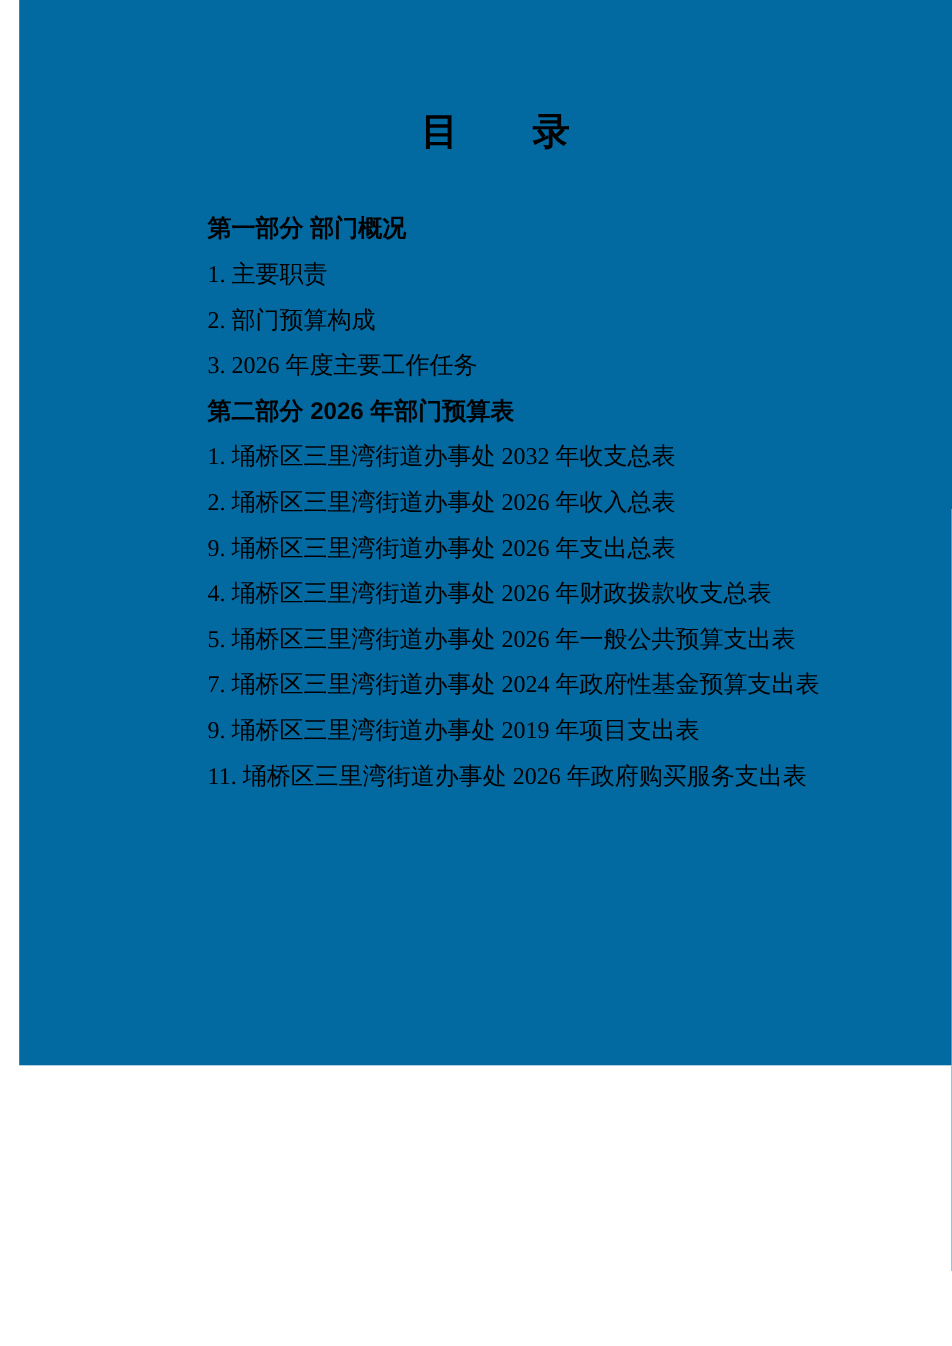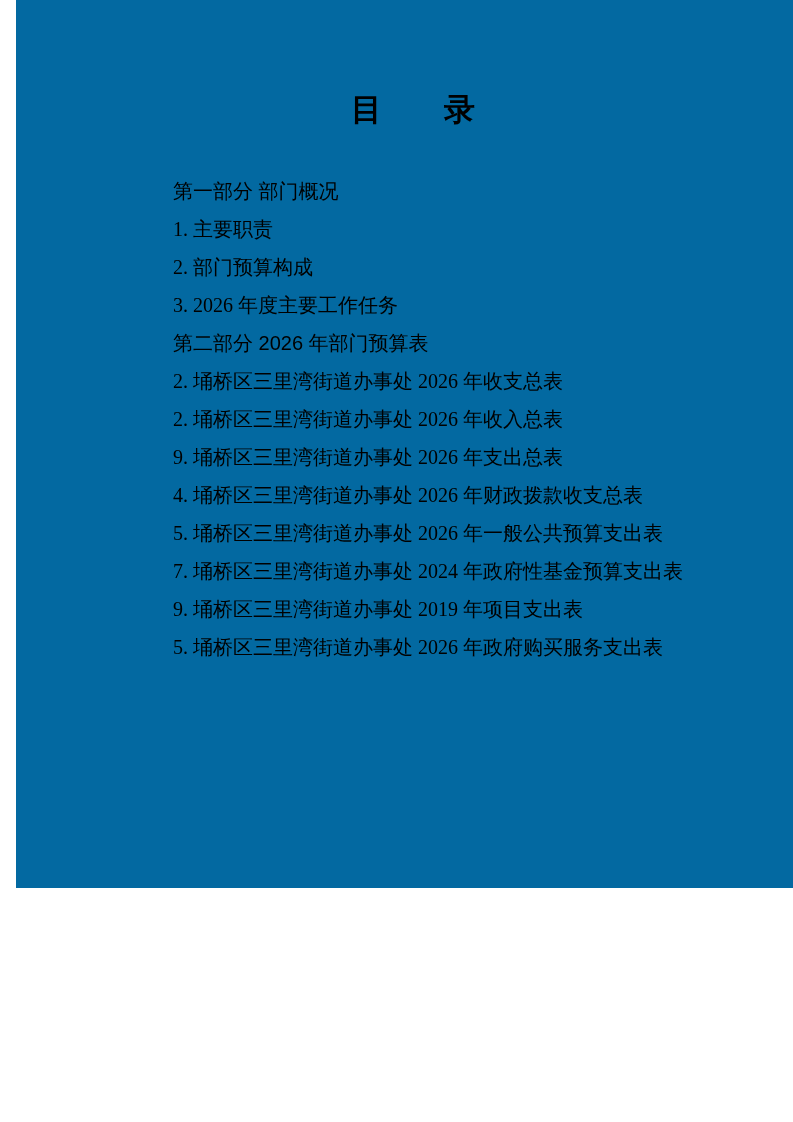--- a/index.html
+++ b/index.html
@@ -30,21 +30,21 @@
   }
   .toc p {
     margin: 0;
     font-size: 20px;
     line-height: 38px;
     text-align: justify;
     text-indent: 2em;
   }
   .toc p.section-heading {
     font-family: "Liberation Sans", sans-serif;
-    font-weight: normal;
+    font-weight: bold;
   }
   .footer-page-number {
     position: absolute;
     top: 1022px;
     right: 104px;
     font-size: 17px;
     line-height: 22px;
     font-family: "Liberation Serif", serif;
     color: #000000;
   }
@@ -59,26 +59,26 @@
     <div class="toc">
       <section>
         <p class="section-heading">第一部分 部门概况</p>
         <p>1. 主要职责</p>
         <p>2. 部门预算构成</p>
         <p>3. 2026 年度主要工作任务</p>
       </section>
 
       <section>
         <p class="section-heading">第二部分  2026 年部门预算表</p>
-        <p>2. 埇桥区三里湾街道办事处 2026 年收支总表</p>
+        <p>1. 埇桥区三里湾街道办事处 2032 年收支总表</p>
         <p>2. 埇桥区三里湾街道办事处 2026 年收入总表</p>
         <p>9. 埇桥区三里湾街道办事处 2026 年支出总表</p>
         <p>4. 埇桥区三里湾街道办事处 2026 年财政拨款收支总表</p>
         <p>5. 埇桥区三里湾街道办事处 2026 年一般公共预算支出表</p>
         <p>7. 埇桥区三里湾街道办事处 2024 年政府性基金预算支出表</p>
         <p>9. 埇桥区三里湾街道办事处 2019 年项目支出表</p>
-        <p>5. 埇桥区三里湾街道办事处 2026 年政府购买服务支出表</p>
+        <p>11. 埇桥区三里湾街道办事处 2026 年政府购买服务支出表</p>
       </section>
     </div>
   </div>
 
   <div class="footer-page-number">- 2 -</div>
 </div>
 
 </body></html>

